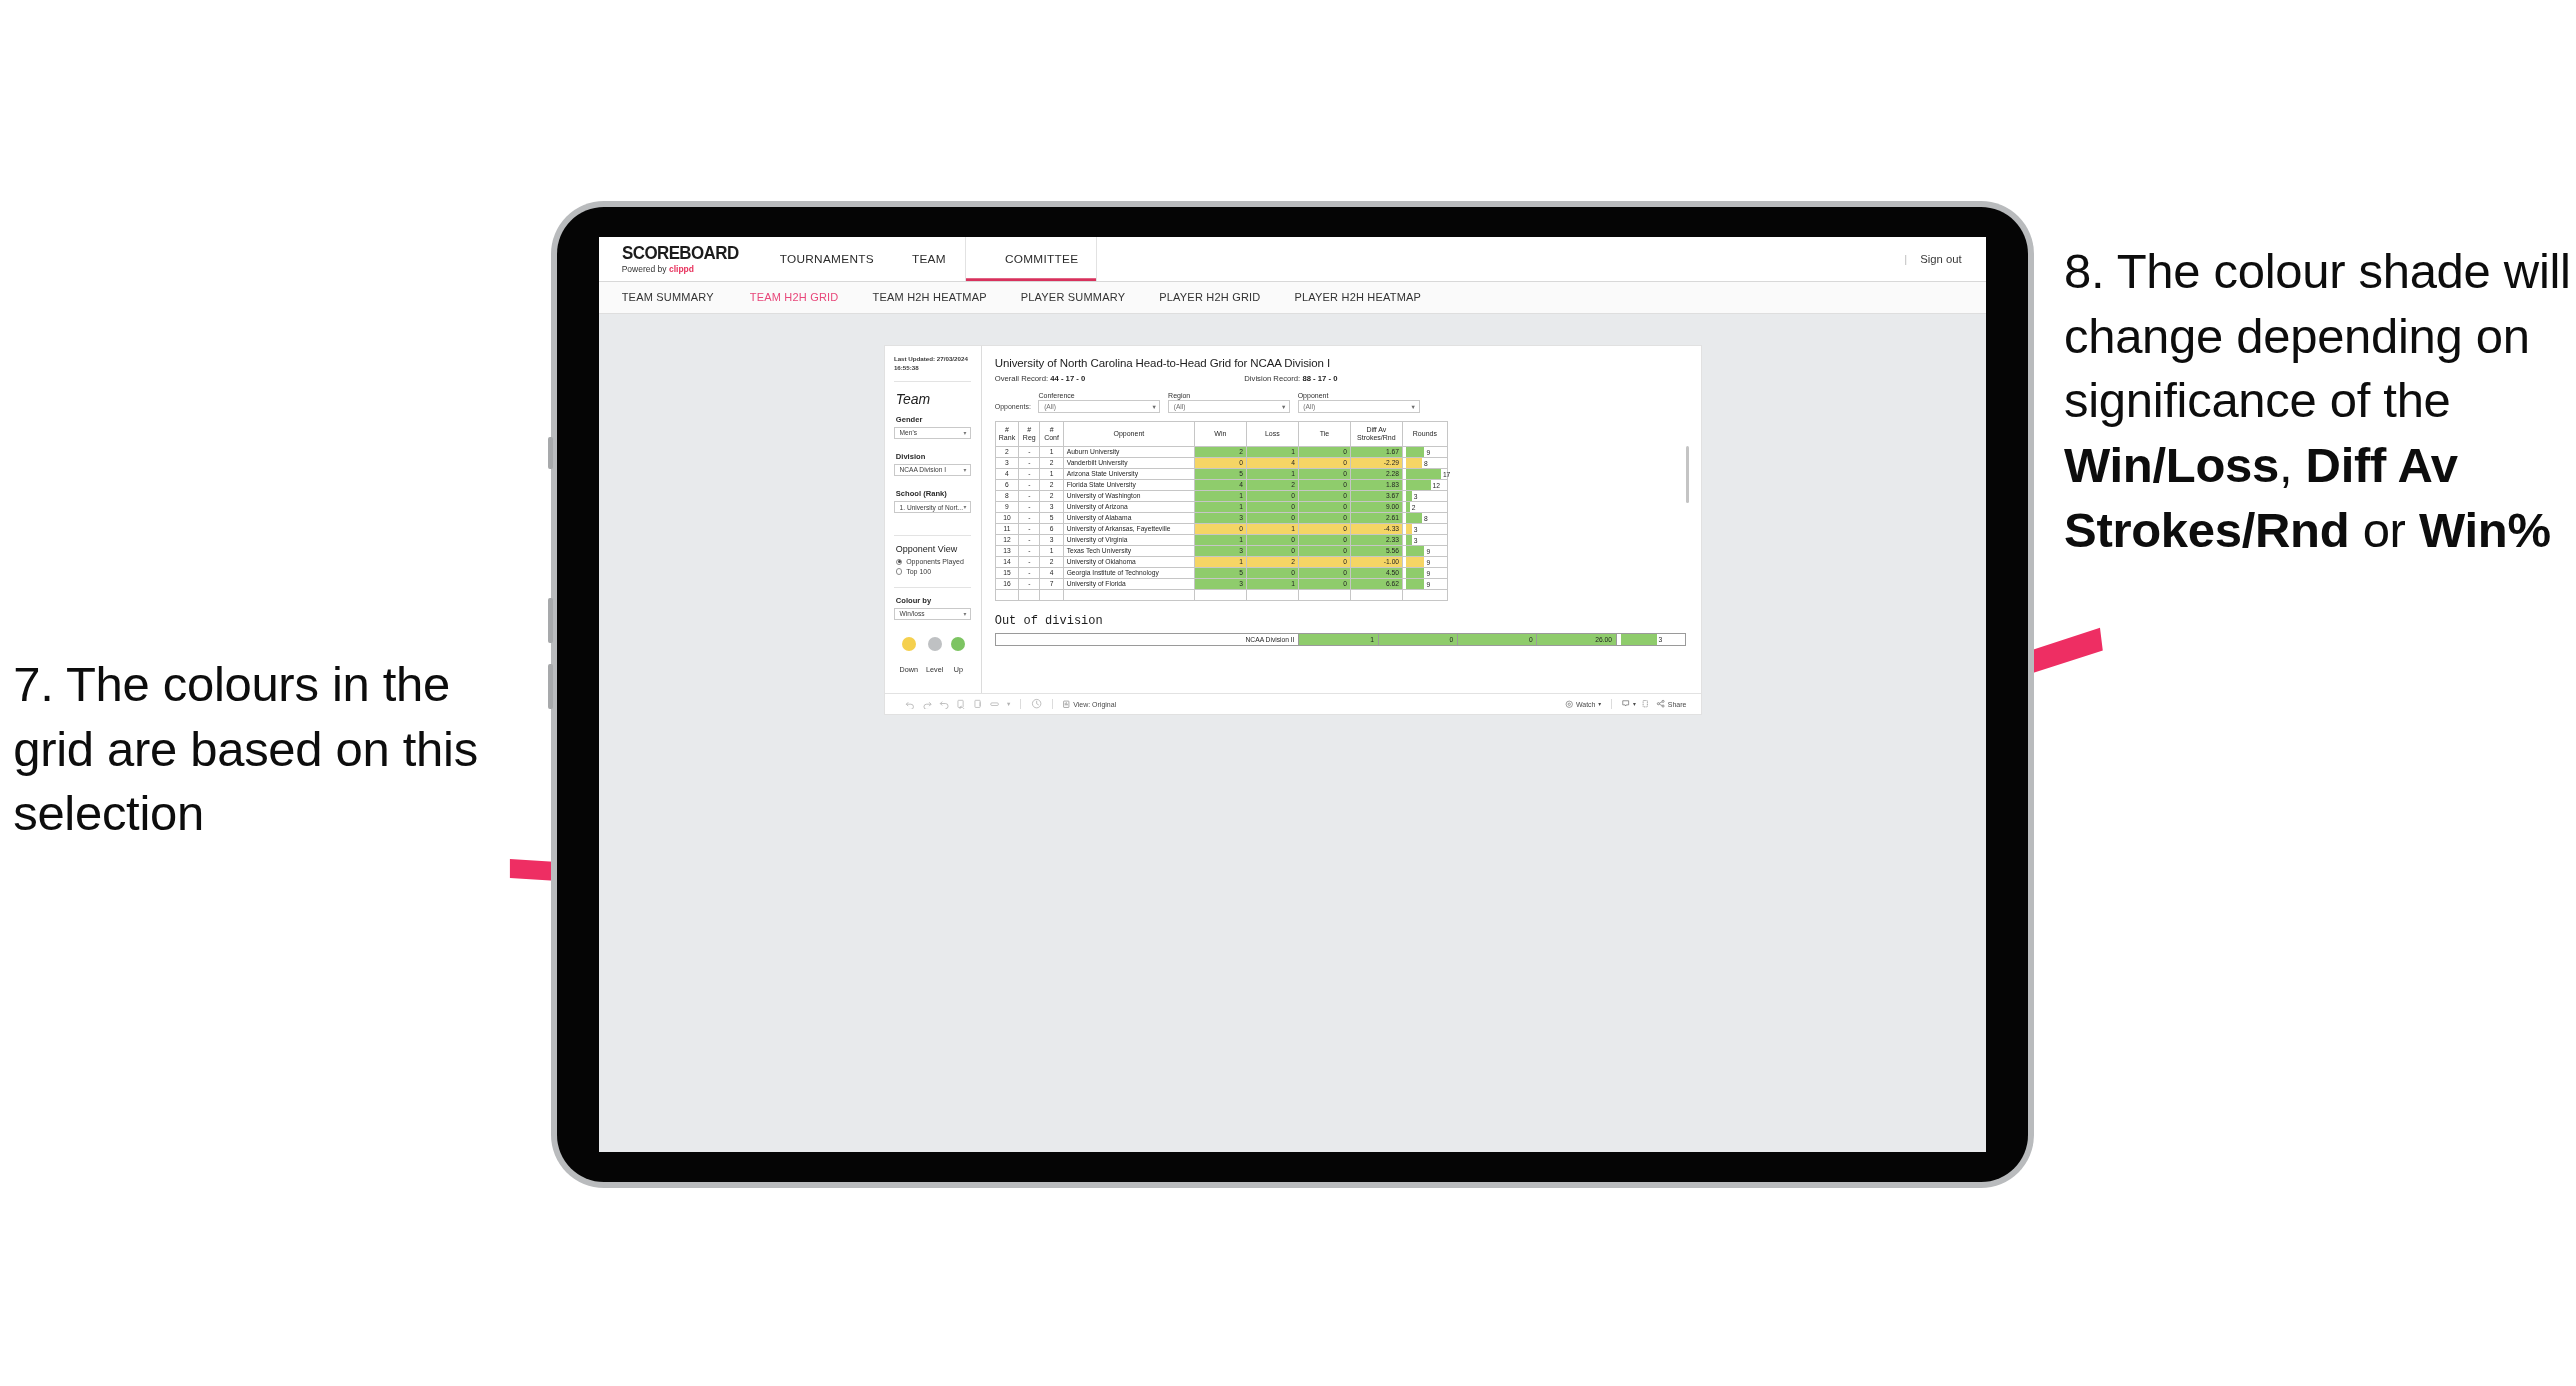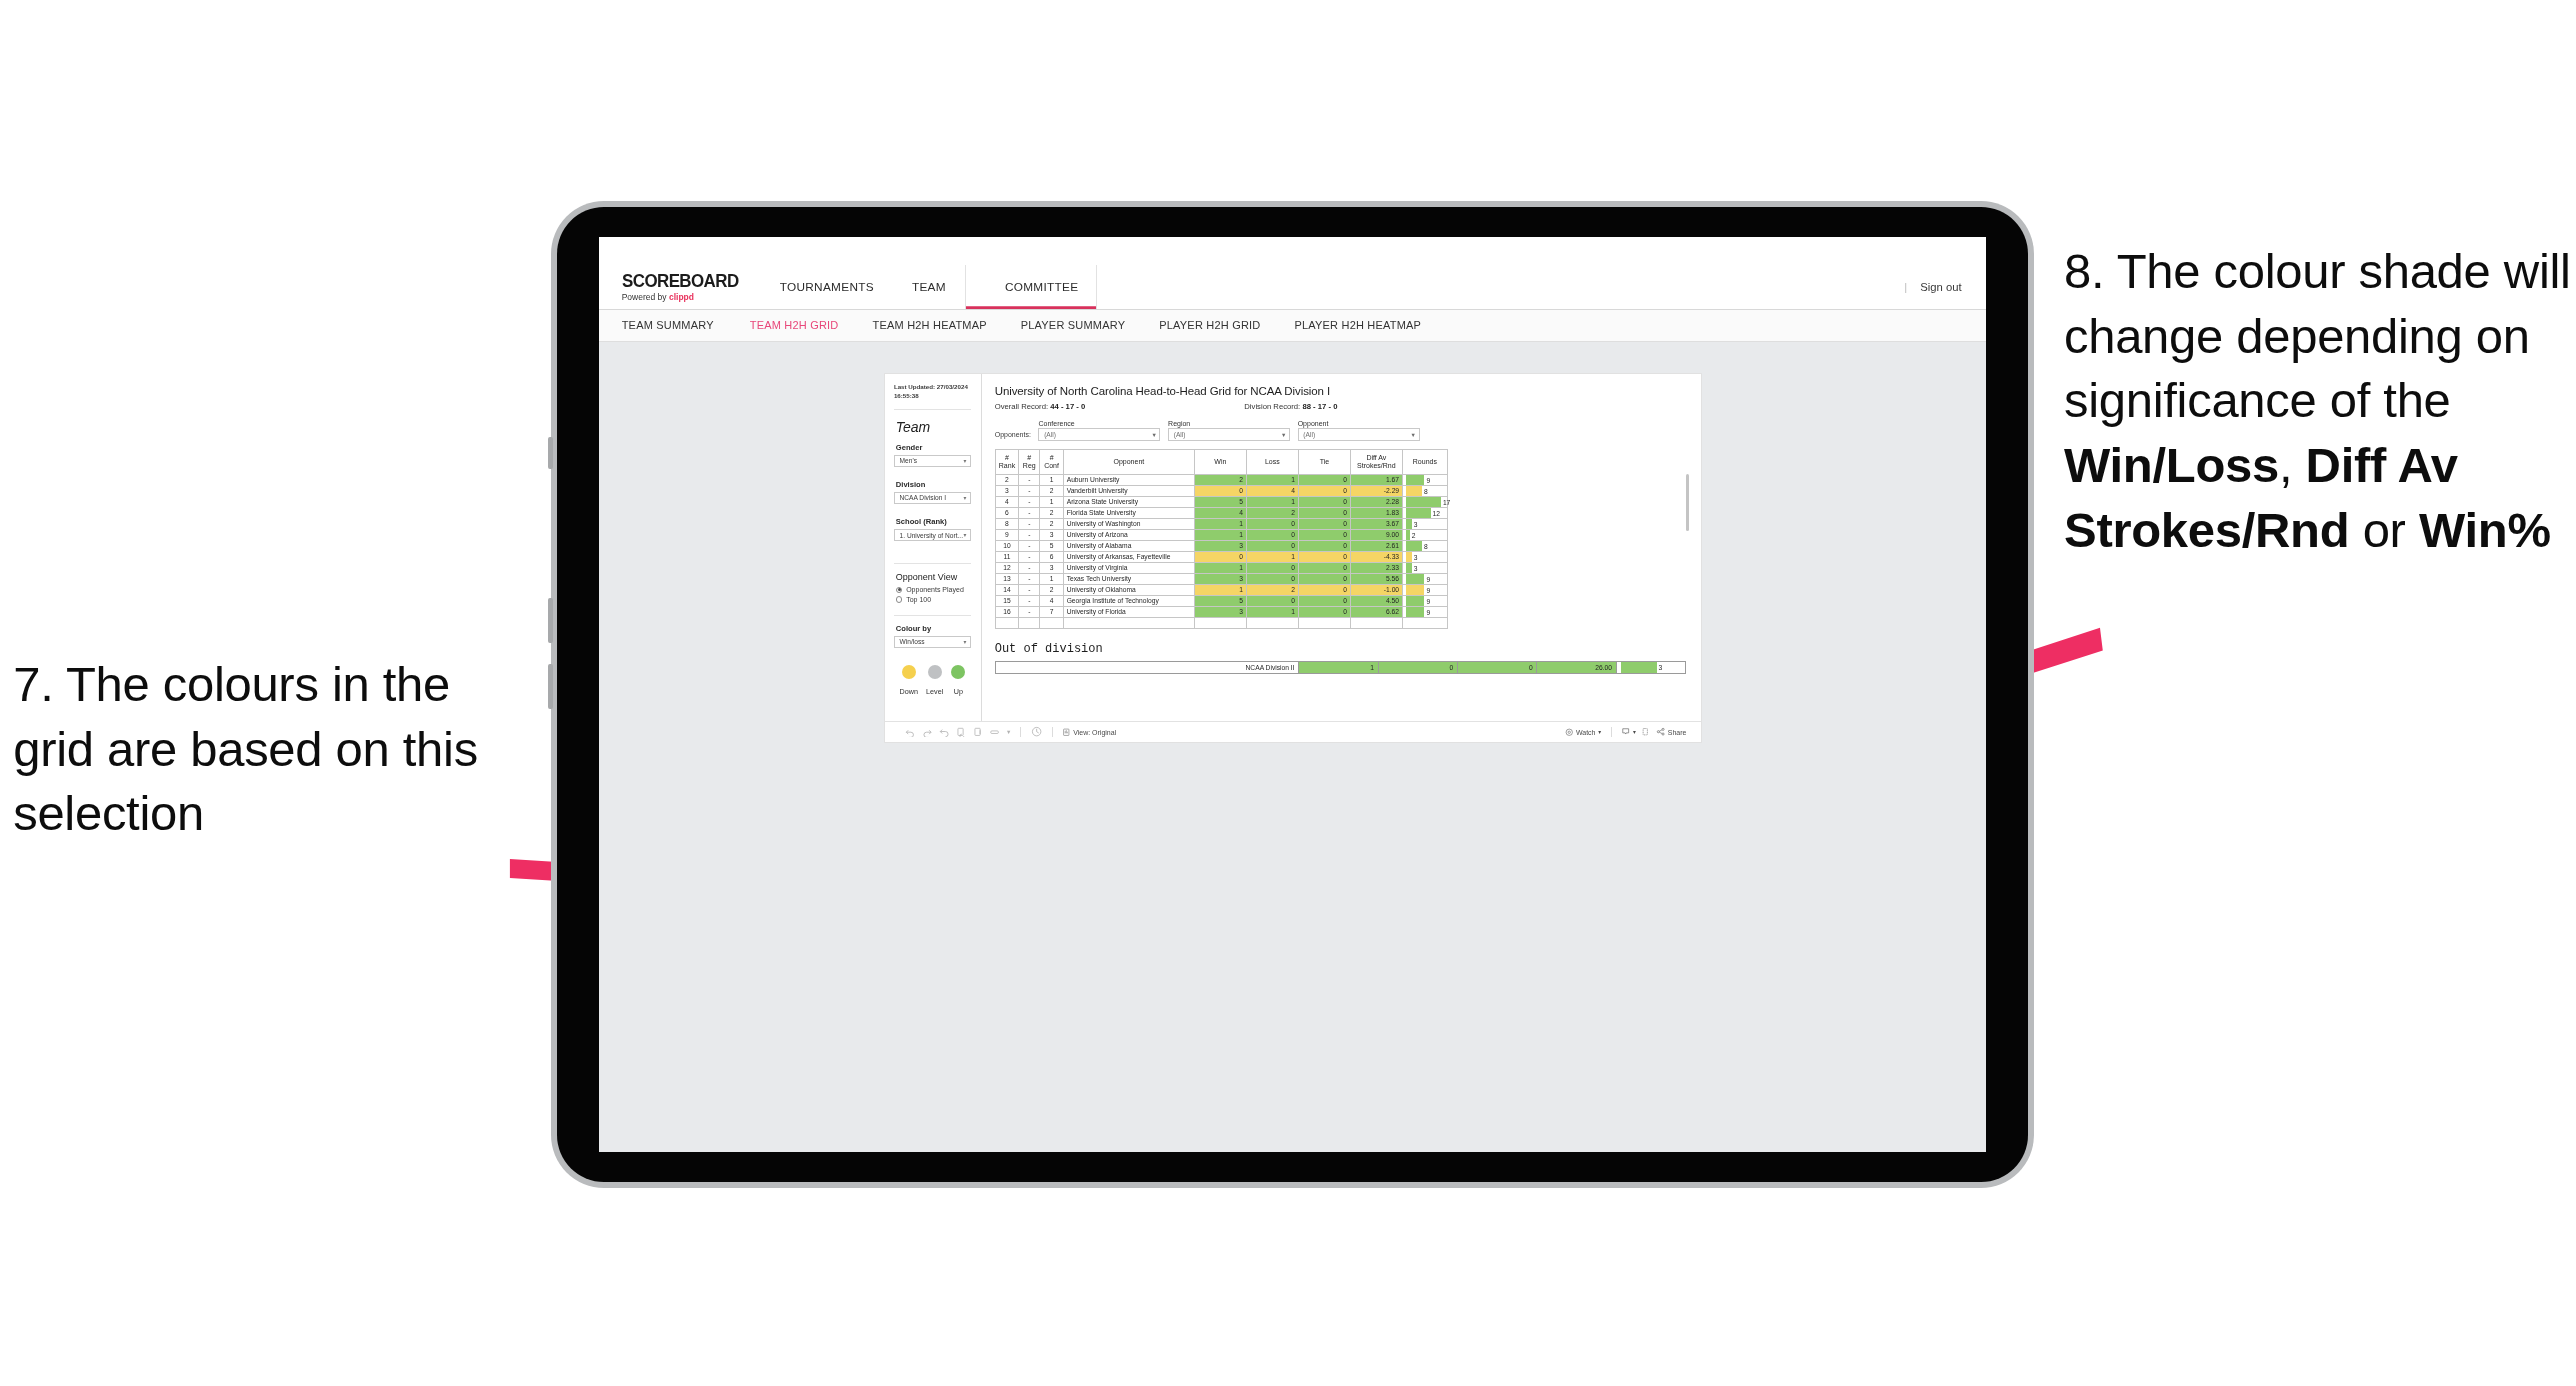--- a/index.html
+++ b/index.html
@@ -53,21 +53,20 @@
   .btn-side {
     position: absolute; background: #a7a9ab; border-radius: 1.9px;
   }
 
   
   .app-header {
     height: 45px; background: #ffffff;
     display: flex; align-items: stretch;
     border-bottom: 0.9px solid #d8d8d8;
     position: relative;
-    margin-top: 28px;
   }
   .brand {
     display: flex; flex-direction: column; justify-content: center;
     padding: 0 15px 0 23px; min-width: 142px;
   }
   .brand-title {
     font-size: 18px; font-weight: 700; letter-spacing: -0.6px;
     color: #1c1c1c; line-height: 1; font-family: "Liberation Sans", sans-serif;
     transform: scaleX(0.94); transform-origin: left center;
   }
@@ -154,21 +153,21 @@
     border: 0.9px solid #8a8a8a; background: #fff; flex: 0 0 6.6px;
     display: flex; align-items: center; justify-content: center;
   }
   .radio.on::after {
     content: ""; width: 3px; height: 3px; border-radius: 50%; background: #4a4a4a;
   }
   .legend {
     display: flex; justify-content: space-between;
     padding: 0 5.7px; margin-top: 17px;
   }
-  .leg { display: flex; flex-direction: column; align-items: center; gap: 8px; }
+  .leg { display: flex; flex-direction: column; align-items: center; gap: 14px; }
   .leg-dot { width: 14px; height: 14px; border-radius: 50%; }
   .leg-lbl { font-size: 7.2px; color: #2e2e2e; }
 
   
   .main {
     flex: 1; min-width: 0; padding: 11.3px 15px 0 13.2px;
     display: flex; flex-direction: column;
   }
   .viz-title { font-size: 11.5px; color: #1d1d1d; letter-spacing: -0.1px; }
   .records { display: flex; margin-top: 4.7px; font-size: 7.7px; color: #333; }

